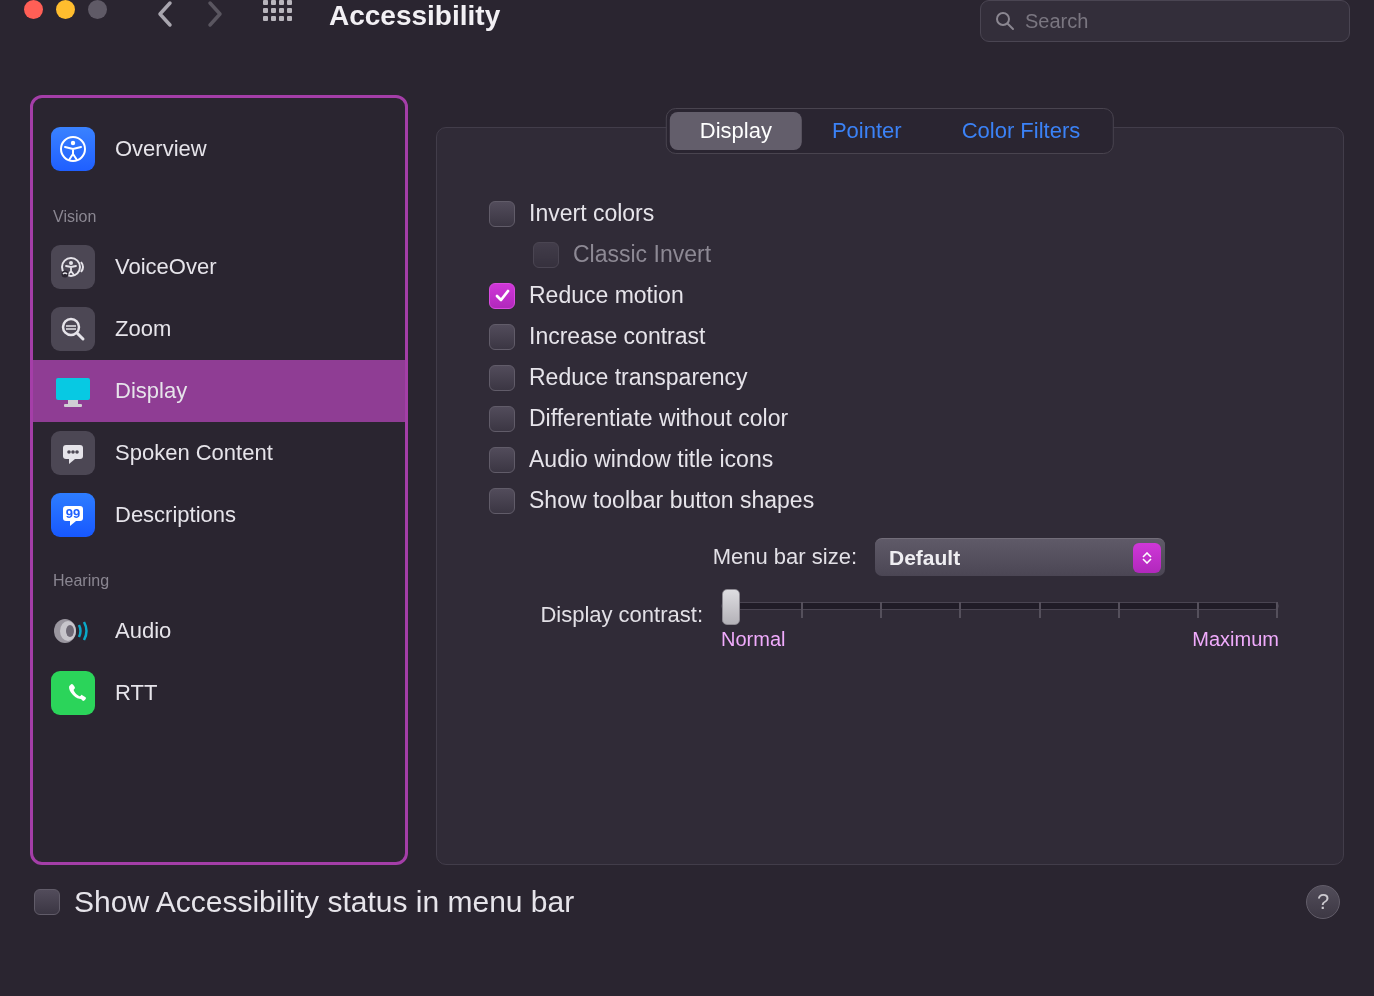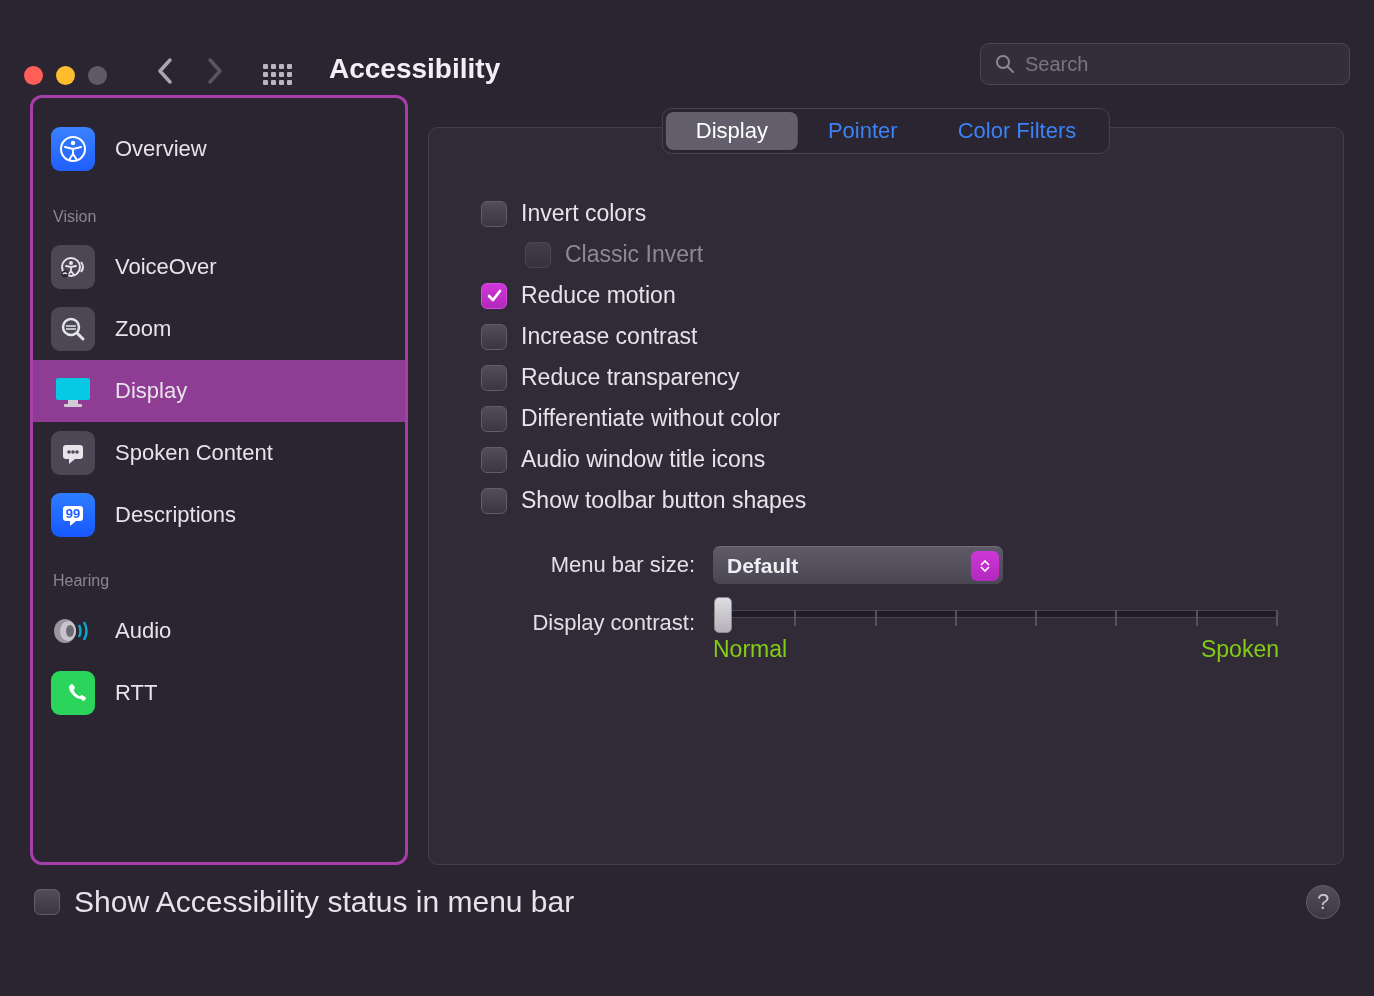--- a/index.html
+++ b/index.html
@@ -6,21 +6,21 @@
     body {
       background: #2a2530;
       font-family: -apple-system, BlinkMacSystemFont, "Segoe UI", Helvetica, Arial, sans-serif;
       color: #e8e6ea;
       width: 1374px;
       height: 996px;
       overflow: hidden;
     }
     .toolbar {
       display: flex;
-      align-items: flex-end;
+      align-items: flex-start;
       height: 85px;
       padding: 0 24px;
       gap: 10px;
     }
     .traffic-lights { display: flex; gap: 13px; margin-right: 40px; }
     .traffic-light { width: 19px; height: 19px; border-radius: 50%; }
     .tl-red { background: #ff5f56; }
     .tl-yellow { background: #ffbd2e; }
     .tl-gray { background: #5f5a66; }
     .nav-arrows { display: flex; gap: 34px; margin-right: 30px; }
@@ -34,21 +34,21 @@
       display: flex; align-items: center; padding: 0 14px; gap: 10px;
       border: 1px solid #4a4552;
     }
     .search-box input {
       background: transparent; border: none; outline: none; color: #bfbcc4;
       font-size: 20px; flex: 1;
     }
     .search-box input::placeholder { color: #7a7680; }
     .search-glass { color: #7a7680; }
     .content-area {
-      display: flex; gap: 20px; padding: 10px 30px 0 30px;
+      display: flex; gap: 28px; padding: 10px 30px 0 30px;
       height: 780px;
     }
     .sidebar {
       width: 378px; border: 3px solid #a43ea8; border-radius: 12px;
       overflow: hidden; display: flex; flex-direction: column;
       padding-top: 18px;
     }
     .sidebar-item {
       display: flex; align-items: center; gap: 20px;
       height: 62px; padding: 0 18px; cursor: pointer;
@@ -97,21 +97,21 @@
       background: linear-gradient(180deg,#524c5b,#3b3643);
       border: 1px solid #615c69; cursor: pointer;
       display: flex; align-items: center; justify-content: center;
       flex-shrink: 0;
     }
     .checkbox.checked { background: linear-gradient(180deg,#cf37d8,#b128bc); border-color: #d94ae0; color: #fff; font-weight: 700; font-size: 18px;}
     .checkbox.disabled { opacity: .55; cursor: default; }
     .check-label { font-size: 23px; color: #e6e4ea; }
     .check-label.dim { color: #8d8994; }
 
-    .form-row { display: flex; align-items: center; gap: 18px; margin-top: 32px; padding-left: 34px;}
+    .form-row { display: flex; align-items: center; gap: 18px; margin-top: 24px; padding-left: 34px; justify-content: center;}
     .form-label { font-size: 22px; color: #e2e0e6; text-align: right; width: 180px;}
     .popup-button {
       width: 290px; height: 38px; background: linear-gradient(180deg, #5f5a68, #4b4654);
       border-radius: 7px; display: flex; align-items: center; padding: 0 0 0 14px;
       font-size: 21px; color: #efeef2; cursor: pointer; position: relative;
       border-top: 1px solid #726d79;
       font-weight: bold;
     }
     .popup-arrows {
       width: 28px; height: 30px; background: linear-gradient(180deg,#cf37d8,#b128bc);
@@ -127,21 +127,21 @@
       display: flex; align-items: center; justify-content: space-between; padding: 0;
       position: relative;
     }
     .tick { width: 2px; height: 16px; background: #55505c; position: relative; top: 4px;}
     .tick:first-child, .tick:last-child { height: 20px; top: 6px; }
     .slider-thumb {
       width: 18px; height: 36px; background: linear-gradient(180deg,#dedde1,#b4b2b8);
       border-radius: 5px; position: absolute; top: -14px; left: 0;
       cursor: pointer; border: 1px solid #8d8a92;
     }
-    .slider-labels { display: flex; justify-content: space-between; font-size: 23px; color: #84cc16; margin-top: 18px; text-align: right;}
+    .slider-labels { display: flex; justify-content: space-between; font-size: 20px; color: #f0abfc; margin-top: 18px; text-align: right;}
 
     .bottom-bar {
       padding: 20px 34px; display: flex; align-items: center;
       justify-content: space-between;
     }
     .help-btn {
       width: 34px; height: 34px; border-radius: 50%;
       background: linear-gradient(180deg,#524d5a,#3d3844); color: #cbc9cf;
       display: flex; align-items: center; justify-content: center; font-size: 22px;
       cursor: pointer; border: 1px solid #625d69;
@@ -366,21 +366,21 @@
                 <div class="tick"></div>
                 <div class="tick"></div>
               <div class="tick"></div>
                 <div class="tick"></div>
                 <div class="tick"></div>
                 <div class="tick"></div>
               <div class="slider-thumb"></div>
             </div>
             <div class="slider-labels">
               <span>Normal</span>
-              <span>Spoken</span>
+              <span>Maximum</span>
             </div>
           </div>
         </div>
       </div>
     </div>
   </div>
 </div>
 
 <div class="bottom-bar">
   <div style="display:flex;align-items:center;gap:14px">

